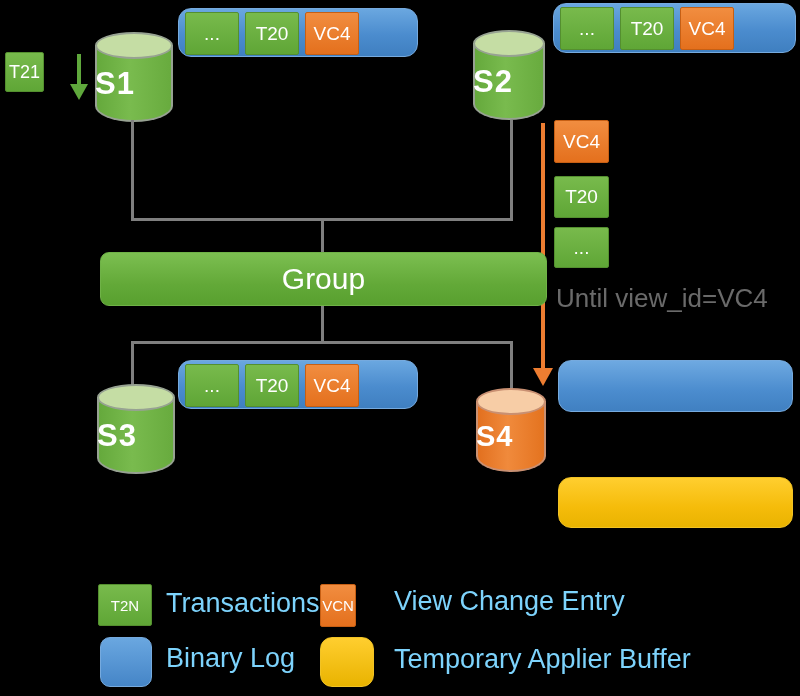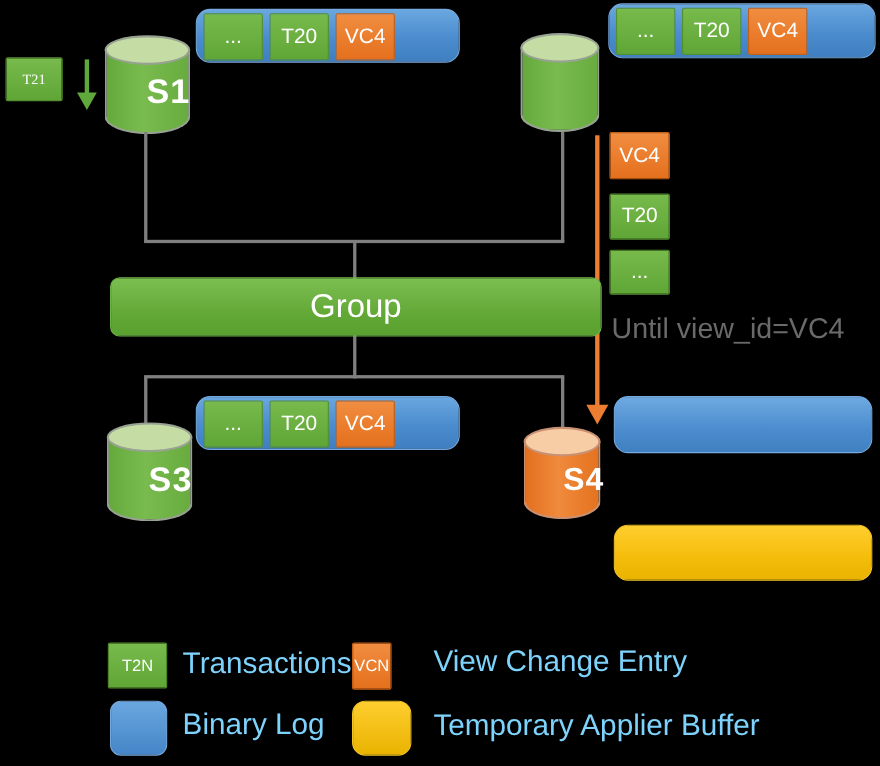--- a/index.html
+++ b/index.html
@@ -42,22 +42,22 @@
     background:linear-gradient(90deg,#65a93c 0%,#79bb4e 45%,#68ab3e 100%);
     border:2px solid #97a292;border-top:none;
   }
   .cyl.green .cyl-top{background:#c5dda4;border:2px solid #97a292;}
   .cyl.orange .cyl-body{
     background:linear-gradient(90deg,#e2701f 0%,#f08a3c 45%,#e4731f 100%);
     border:2px solid #c99072;border-top:none;
   }
   .cyl.orange .cyl-top{background:#f7cda6;border:2px solid #c99072;}
   .cyl .cyl-label{
-    position:absolute;left:0;right:0;top:34px;z-index:3;text-align:right;
-    color:#fff;font-weight:700;font-size:31px;letter-spacing:1px;padding-left:36px;
+    position:absolute;left:0;right:0;top:34px;z-index:3;text-align:left;
+    color:#fff;font-weight:700;font-size:31px;letter-spacing:1px;
   }
   
   .group-box{
     position:absolute;left:100px;top:252px;width:447px;height:54px;
     border-radius:9px;box-sizing:border-box;
     background:linear-gradient(180deg,#7cbf51 0%,#63a938 60%,#58a02f 100%);
     border:1px solid #6fb247;z-index:4;
     display:flex;align-items:center;justify-content:center;
     color:#fff;font-size:30px;
   }
@@ -98,21 +98,21 @@
     background:linear-gradient(180deg,#ffce2f 0%,#e9b300 100%);box-sizing:border-box;
     border:1px solid #f2c324;
   }
   .legend-chip-small{font-size:15px;font-weight:400;}
 </style>
 </head>
 <body>
 
 <div class="stage">
 
-  <div class="chip txn" style="left:5px;top:52px;width:52px;height:40px;font-size:13px;font-family:Liberation Serif, serif;">T21</div>
+  <div class="chip txn" style="left:5px;top:52px;width:39px;height:40px;font-size:18px;">T21</div>
   <div class="arrow-line green-arrow-line"></div>
   <div class="arrow-head green-arrow-head"></div>
 
   <div class="line" style="left:131px;top:120px;width:3px;height:100px;"></div>
   <div class="line" style="left:510px;top:120px;width:3px;height:100px;"></div>
   <div class="line" style="left:131px;top:218px;width:382px;height:3px;"></div>
   <div class="line" style="left:321px;top:220px;width:3px;height:34px;"></div>
   <div class="line" style="left:321px;top:300px;width:3px;height:44px;"></div>
   <div class="line" style="left:131px;top:341px;width:382px;height:3px;"></div>
   <div class="line" style="left:131px;top:343px;width:3px;height:44px;"></div>
@@ -126,20 +126,21 @@
 
   <div class="binlog" style="left:178px;top:8px;width:240px;height:49px;">
     <div class="chip txn">...</div>
     <div class="chip txn">T20</div>
     <div class="chip vc">VC4</div>
   </div>
 
   <div class="cyl green" style="left:473px;top:30px;width:72px;height:90px;">
     <div class="cyl-top"></div>
     <div class="cyl-body"></div>
+    <div class="cyl-label">S2</div>
   </div>
 
   <div class="binlog" style="left:553px;top:3px;width:243px;height:50px;">
     <div class="chip txn">...</div>
     <div class="chip txn">T20</div>
     <div class="chip vc">VC4</div>
   </div>
 
   <div class="chip vc" style="left:554px;top:120px;width:55px;height:43px;">VC4</div>
   <div class="chip txn" style="left:554px;top:176px;width:55px;height:42px;">T20</div>

